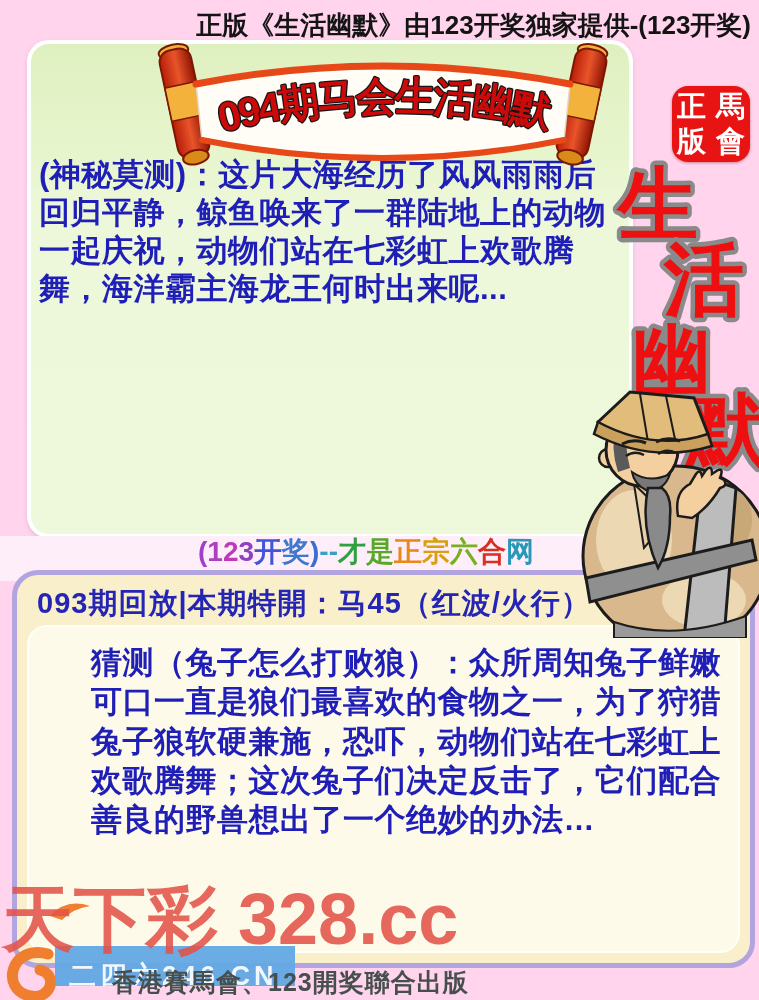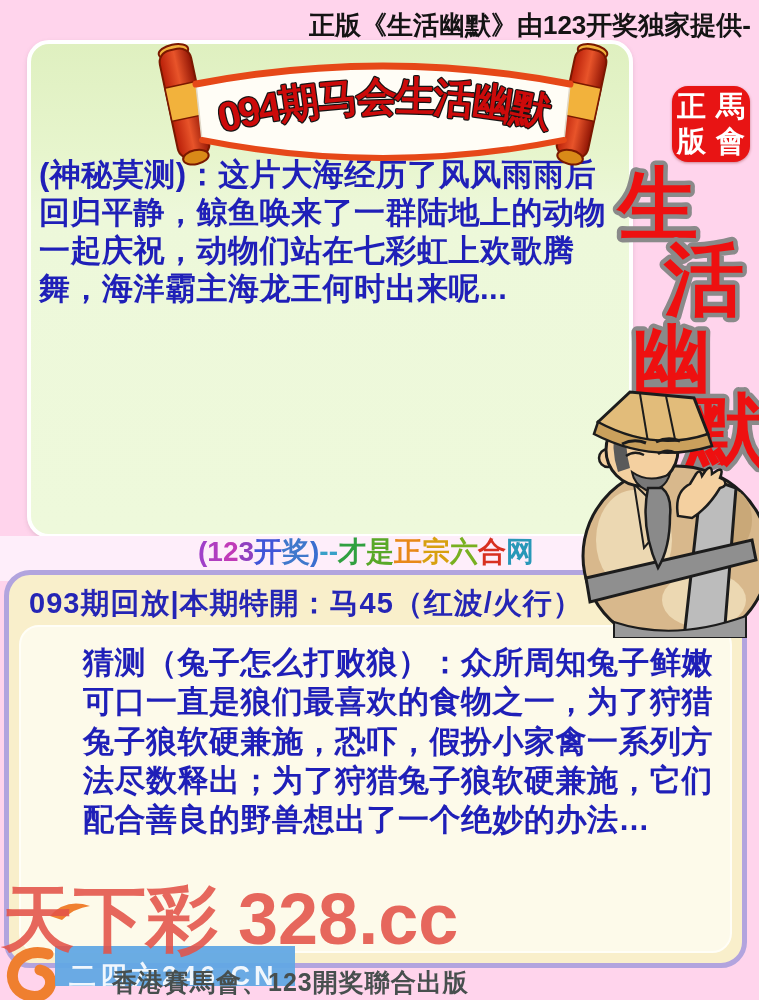--- a/index.html
+++ b/index.html
@@ -32,21 +32,21 @@
   .vtitle text{font-family:"Liberation Sans",sans-serif;font-weight:700;font-size:80px;
                fill:#ee1010;stroke:#8a8a8a;stroke-width:9;paint-order:stroke;stroke-linejoin:round;
                text-anchor:middle;}
 
   
   .promo{position:absolute;left:0;top:536px;width:636px;height:45px;background:#feeefa;
          font-size:28px;font-weight:700;text-align:center;line-height:31px;
          padding-left:96px;box-sizing:border-box;z-index:3;white-space:nowrap;}
 
   
-  .review-box{position:absolute;left:4px;top:570px;width:733px;height:388px;
+  .review-box{position:absolute;left:12px;top:570px;width:733px;height:388px;
               border:5px solid #b2a4de;border-radius:26px;background:#f9efcb;z-index:3;}
   .review-header{margin:9px 0 0 20px;font-size:29px;font-weight:700;color:#2525b5;letter-spacing:1px;}
   .review-inner{position:absolute;left:10px;top:50px;right:10px;bottom:10px;background:#fdfaea;
                 border:2px solid #fffef7;border-radius:20px;}
   .review-body{margin:16px 16px 0 62px;font-size:31px;font-weight:700;color:#1f1fb8;
                line-height:1.27;letter-spacing:.5px;}
 
   
   .oldman{position:absolute;left:574px;top:388px;width:185px;height:250px;z-index:6;}
 
@@ -62,20 +62,21 @@
   .watermark{position:absolute;left:2px;top:872px;font-size:72px;font-weight:700;
              color:rgba(226,82,72,.88);letter-spacing:0;z-index:11;white-space:nowrap;}
 </style>
 </head>
 <body>
 
 <div id="canvas">
 
   <div class="topbar">
     <span>正版《生活幽默》由123开奖独家提供-</span>
+    <span>(123开奖)</span>
   </div>
 
   <div class="green-box">
     <div class="joke-text">(神秘莫测)：这片大海经历了风风雨雨后回归平静，鲸鱼唤来了一群陆地上的动物一起庆祝，动物们站在七彩虹上欢歌腾舞，海洋霸主海龙王何时出来呢...</div>
   </div>
 
   <svg class="banner" viewBox="0 0 490 118">
     <defs>
       <linearGradient id="rollerGrad" x1="0" y1="0" x2="1" y2="0">
         <stop offset="0" stop-color="#b81e08"></stop>
@@ -116,21 +117,21 @@
     <text x="98" y="149">活</text>
     <text x="66" y="232">幽</text>
     <text x="120" y="299">默</text>
   </svg>
 
   <div class="promo"><span style="color: rgb(160, 64, 200);">(</span><span style="color: rgb(176, 62, 192);">1</span><span style="color: rgb(192, 58, 184);">2</span><span style="color: rgb(144, 64, 192);">3</span><span style="color: rgb(64, 85, 216);">开</span><span style="color: rgb(63, 120, 204);">奖</span><span style="color: rgb(58, 111, 208);">)</span><span style="color: rgb(56, 160, 200);">-</span><span style="color: rgb(56, 160, 200);">-</span><span style="color: rgb(48, 160, 64);">才</span><span style="color: rgb(88, 168, 40);">是</span><span style="color: rgb(232, 136, 24);">正</span><span style="color: rgb(216, 160, 16);">宗</span><span style="color: rgb(120, 176, 32);">六</span><span style="color: rgb(216, 48, 32);">合</span><span style="color: rgb(40, 152, 184);">网</span></div>
 
   <div class="review-box">
     <div class="review-header">093期回放|本期特開：马45（红波/火行）</div>
     <div class="review-inner">
-      <div class="review-body">猜测（兔子怎么打败狼）：众所周知兔子鲜嫩可口一直是狼们最喜欢的食物之一，为了狩猎兔子狼软硬兼施，恐吓，假扮小家禽一系列方法尽数释出；为了狩猎兔子狼软硬兼施，它们配合善良的野兽想出了一个绝妙的办法…</div>
+      <div class="review-body">猜测（兔子怎么打败狼）：众所周知兔子鲜嫩可口一直是狼们最喜欢的食物之一，为了狩猎兔子狼软硬兼施，恐吓，动物们站在七彩虹上欢歌腾舞；这次兔子们决定反击了，它们配合善良的野兽想出了一个绝妙的办法…</div>
     </div>
   </div>
 
   <svg class="oldman" viewBox="0 0 185 250">
     <ellipse cx="102" cy="168" rx="93" ry="90" fill="#d8b88c" stroke="#1c1c1c" stroke-width="3"></ellipse>
     <ellipse cx="60" cy="152" rx="38" ry="50" fill="#ecd8b2"></ellipse>
     <ellipse cx="130" cy="212" rx="42" ry="28" fill="#ecd8b2"></ellipse>
     <ellipse cx="158" cy="132" rx="20" ry="30" fill="#c9a878"></ellipse>
     <path d="M 128,88 L 162,100 L 150,250 L 110,250 Z" fill="#bcbcbc" stroke="#1c1c1c" stroke-width="3"></path>
     <path d="M 12,190 L 178,152 L 182,172 L 16,214 Z" fill="#8f8f8f" stroke="#1c1c1c" stroke-width="3"></path>

